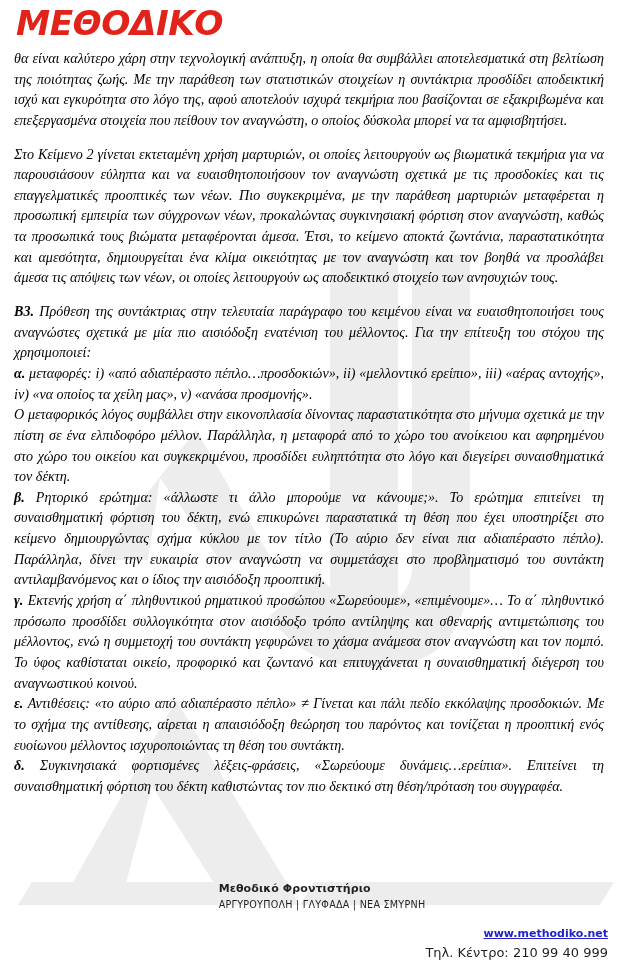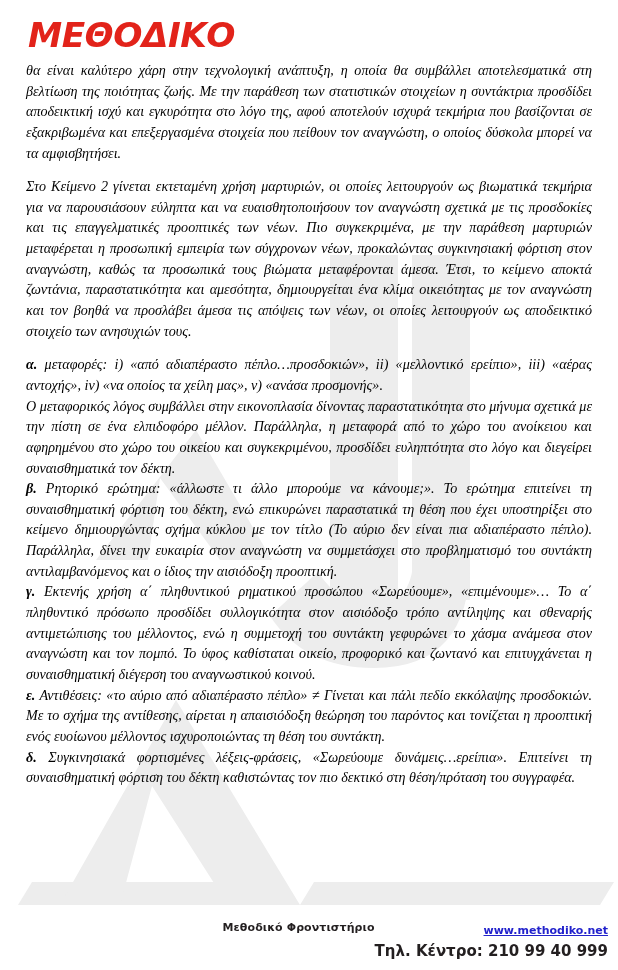--- a/index.html
+++ b/index.html
@@ -27,21 +27,21 @@
     z-index: 0;
   }
 
   
   #page {
     position: relative;
     z-index: 1;
     width: 618px;
     height: 970px;
     box-sizing: border-box;
-    padding: 12px;
+    padding: 0;
   }
 
   
   #header {
     padding: 7px 0 0 16px;
     height: 48px;
     box-sizing: border-box;
   }
   #logo {
     font-family: "DejaVu Sans", "Liberation Sans", sans-serif;
@@ -81,21 +81,21 @@
     bottom: 8px;
     width: 618px;
     box-sizing: border-box;
     padding: 0 14px;
     display: flex;
     justify-content: flex-end;
     align-items: flex-start;
     z-index: 2;
   }
   #footer-left { text-align: left; }
-  #footer-right { text-align: right; }
+  #footer-right { text-align: right; margin-top: 42px; }
 
   .foot-name {
     font-family: "DejaVu Sans", "Liberation Sans", sans-serif;
     font-weight: 700;
     font-size: 11px;
     color: #231f20;
     line-height: 1.5;
     letter-spacing: 0.1px;
   }
   .foot-branches {
@@ -110,22 +110,22 @@
     font-family: "DejaVu Sans", "Liberation Sans", sans-serif;
     font-weight: 700;
     font-size: 11px;
     color: #2222cc;
     text-decoration: underline;
     line-height: 1.5;
     display: inline-block;
   }
   .foot-tel {
     font-family: "DejaVu Sans", "Liberation Sans", sans-serif;
-    font-weight: 700;
-    font-size: 15px;
+    font-weight: 400;
+    font-size: 13px;
     color: #231f20;
     line-height: 1.5;
   }
 </style>
 </head>
 <body>
 
 <svg id="watermark" viewBox="0 0 618 970" xmlns="http://www.w3.org/2000/svg" aria-hidden="true">
   <g fill="#ededed">
 
@@ -148,20 +148,23 @@
   <div id="content">
 
     <p class="body gap-after">
       <span>θα είναι καλύτερο χάρη στην τεχνολογική ανάπτυξη, η οποία θα συμβάλλει αποτελεσματικά στη βελτίωση της ποιότητας ζωής. Με την παράθεση των στατιστικών στοιχείων η συντάκτρια προσδίδει αποδεικτική ισχύ και εγκυρότητα στο λόγο της, αφού αποτελούν ισχυρά τεκμήρια που βασίζονται σε εξακριβωμένα και επεξεργασμένα στοιχεία που πείθουν τον αναγνώστη, ο οποίος δύσκολα μπορεί να τα αμφισβητήσει.</span>
     </p>
 
     <p class="body gap-after">
       <span>Στο Κείμενο 2 γίνεται εκτεταμένη χρήση μαρτυριών, οι οποίες λειτουργούν ως βιωματικά τεκμήρια για να παρουσιάσουν εύληπτα και να ευαισθητοποιήσουν τον αναγνώστη σχετικά με τις προσδοκίες και τις επαγγελματικές προοπτικές των νέων. Πιο συγκεκριμένα, με την παράθεση μαρτυριών μεταφέρεται η προσωπική εμπειρία των σύγχρονων νέων, προκαλώντας συγκινησιακή φόρτιση στον αναγνώστη, καθώς τα προσωπικά τους βιώματα μεταφέρονται άμεσα. Έτσι, το κείμενο αποκτά ζωντάνια, παραστατικότητα και αμεσότητα, δημιουργείται ένα κλίμα οικειότητας με τον αναγνώστη και τον βοηθά να προσλάβει άμεσα τις απόψεις των νέων, οι οποίες λειτουργούν ως αποδεικτικό στοιχείο των ανησυχιών τους.</span>
     </p>
 
+    <p class="body tight">
+      <span class="lbl">Β3.</span><span> Πρόθεση της συντάκτριας στην τελευταία παράγραφο του κειμένου είναι να ευαισθητοποιήσει τους αναγνώστες σχετικά με μία πιο αισιόδοξη ενατένιση του μέλλοντος. Για την επίτευξη του στόχου της χρησιμοποιεί:</span>
+    </p>
 
     <p class="body tight">
       <span class="lbl">α.</span><span> μεταφορές: i) «από αδιαπέραστο πέπλο…προσδοκιών», ii) «μελλοντικό ερείπιο», iii) «αέρας αντοχής», iv) «να οποίος τα χείλη μας», v) «ανάσα προσμονής».</span>
     </p>
 
     <p class="body tight">
       <span>Ο μεταφορικός λόγος συμβάλλει στην εικονοπλασία δίνοντας παραστατικότητα στο μήνυμα σχετικά με την πίστη σε ένα ελπιδοφόρο μέλλον. Παράλληλα, η μεταφορά από το χώρο του ανοίκειου και αφηρημένου στο χώρο του οικείου και συγκεκριμένου, προσδίδει ευληπτότητα στο λόγο και διεγείρει συναισθηματικά τον δέκτη.</span>
     </p>
 
     <p class="body tight">
@@ -178,20 +181,21 @@
 
     <p class="body tight">
       <span class="lbl">δ.</span><span> Συγκινησιακά φορτισμένες λέξεις-φράσεις, «Σωρεύουμε δυνάμεις…ερείπια». Επιτείνει τη συναισθηματική φόρτιση του δέκτη καθιστώντας τον πιο δεκτικό στη θέση/πρόταση του συγγραφέα.</span>
     </p>
 
   </div>
 
   <div id="footer">
     <div id="footer-left">
       <div class="foot-name">Μεθοδικό Φροντιστήριο</div>
+      <div class="foot-branches">ΑΡΓΥΡΟΥΠΟΛΗ | ΓΛΥΦΑΔΑ | ΝΕΑ ΣΜΥΡΝΗ</div>
     </div>
     <div id="footer-right">
       <div><a class="foot-url" href="#">www.methodiko.net</a></div>
       <div class="foot-tel">Τηλ. Κέντρο: 210 99 40 999</div>
     </div>
   </div>
 
 </div>
 
 </body></html>

